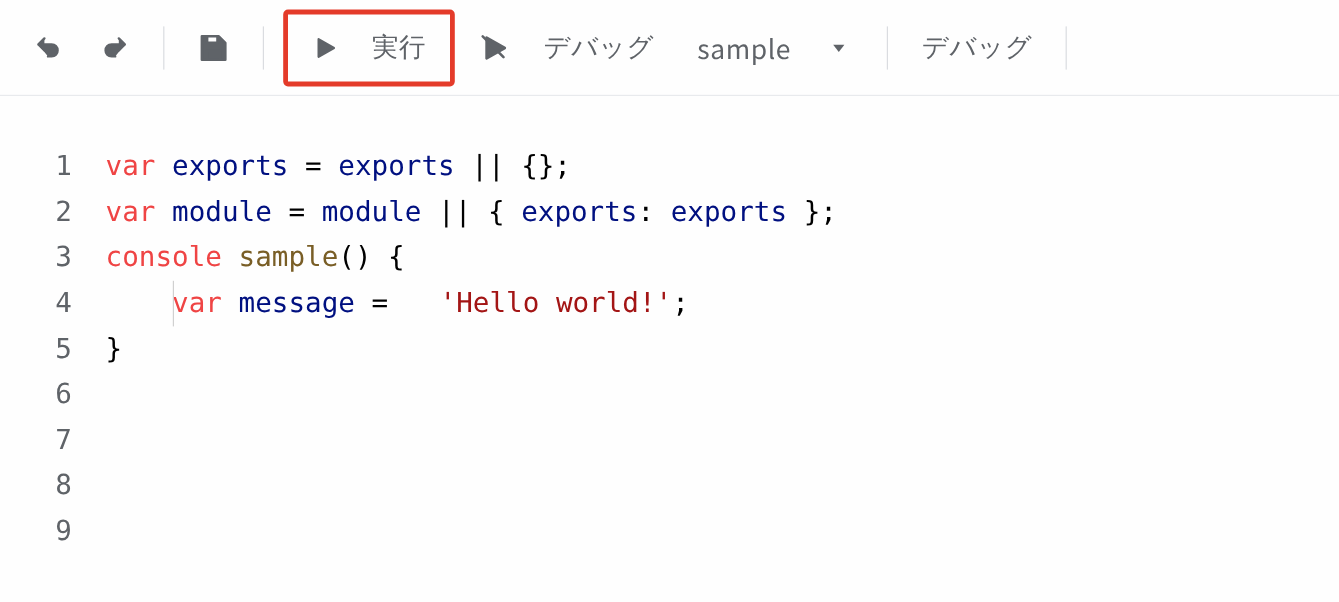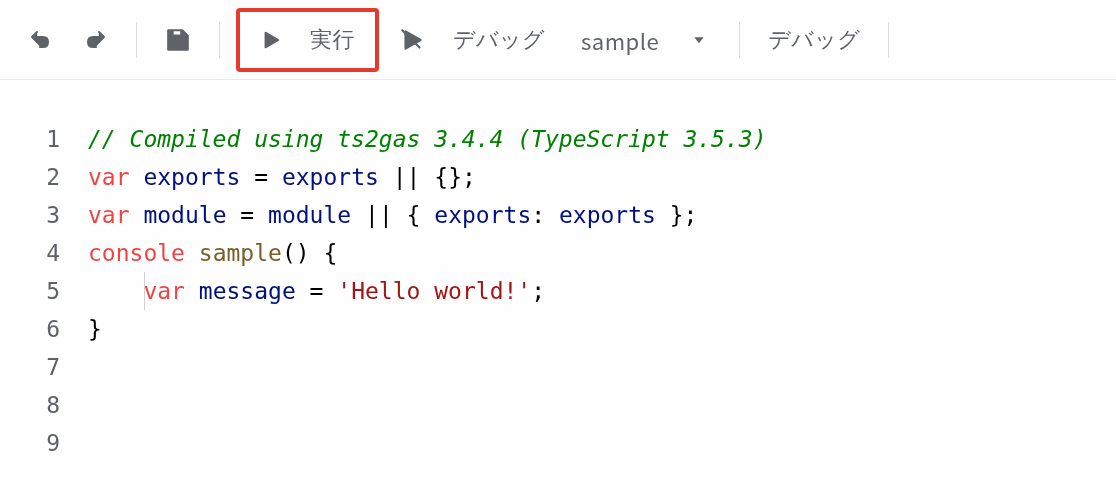--- a/index.html
+++ b/index.html
@@ -100,21 +100,21 @@
       left: 56px;
       top: 0;
       bottom: 0;
       width: 1px;
       background: #d0d0d0;
     }
     .tok-comment { color: #008000; font-style: italic; }
     .tok-keyword { color: #ef4444; }
     .tok-ident { color: #001080; }
     .tok-func { color: #795e26;}
-    .tok-string { color: #a31515; }
+    .tok-string { color: #a31515; margin-left: 29px; }
     .tok-field { color: #001080; }
     .tok-punct { color: #000000; }
     .tok-def { color: #001080; }
   </style>
 </head>
 <body>
 
 <div class="toolbar">
   <button class="toolbar-btn">
     <svg width="24" height="24" viewBox="0 0 24 24" class="icon-svg" fill="none" stroke-width="2">
@@ -174,21 +174,20 @@
       <div class="gutter-line">2</div>
       <div class="gutter-line">3</div>
       <div class="gutter-line">4</div>
       <div class="gutter-line">5</div>
       <div class="gutter-line">6</div>
       <div class="gutter-line">7</div>
       <div class="gutter-line">8</div>
       <div class="gutter-line">9</div>
     </div>
   <div class="code">
-      <div class="code-line"><span class="tok-comment">// Compiled using ts2gas 3.4.4 (TypeScript 3.5.3)</span></div>
       <div class="code-line"><span class="tok-keyword">var</span><span> </span><span class="tok-def">exports</span><span> </span><span class="tok-punct">=</span><span> </span><span class="tok-ident">exports</span><span> </span><span class="tok-punct">||</span><span> </span><span class="tok-punct">{};</span></div>
       <div class="code-line"><span class="tok-keyword">var</span><span> </span><span class="tok-def">module</span><span> </span><span class="tok-punct">=</span><span> </span><span class="tok-ident">module</span><span> </span><span class="tok-punct">||</span><span> </span><span class="tok-punct">{ </span><span class="tok-field">exports</span><span class="tok-punct">: </span><span class="tok-ident">exports</span><span class="tok-punct"> };</span></div>
       <div class="code-line"><span class="tok-keyword">console</span><span> </span><span class="tok-func">sample</span><span class="tok-punct">() {</span></div>
       <div class="code-line indent-guide"><span>    </span><span class="tok-keyword">var</span><span> </span><span class="tok-def">message</span><span> </span><span class="tok-punct">=</span><span> </span><span class="tok-string">'Hello world!'</span><span class="tok-punct">;</span></div>
       <div class="code-line"><span class="tok-punct">}</span></div>
       <div class="code-line"></div>
     </div>
 </div>
 
 </body></html>

